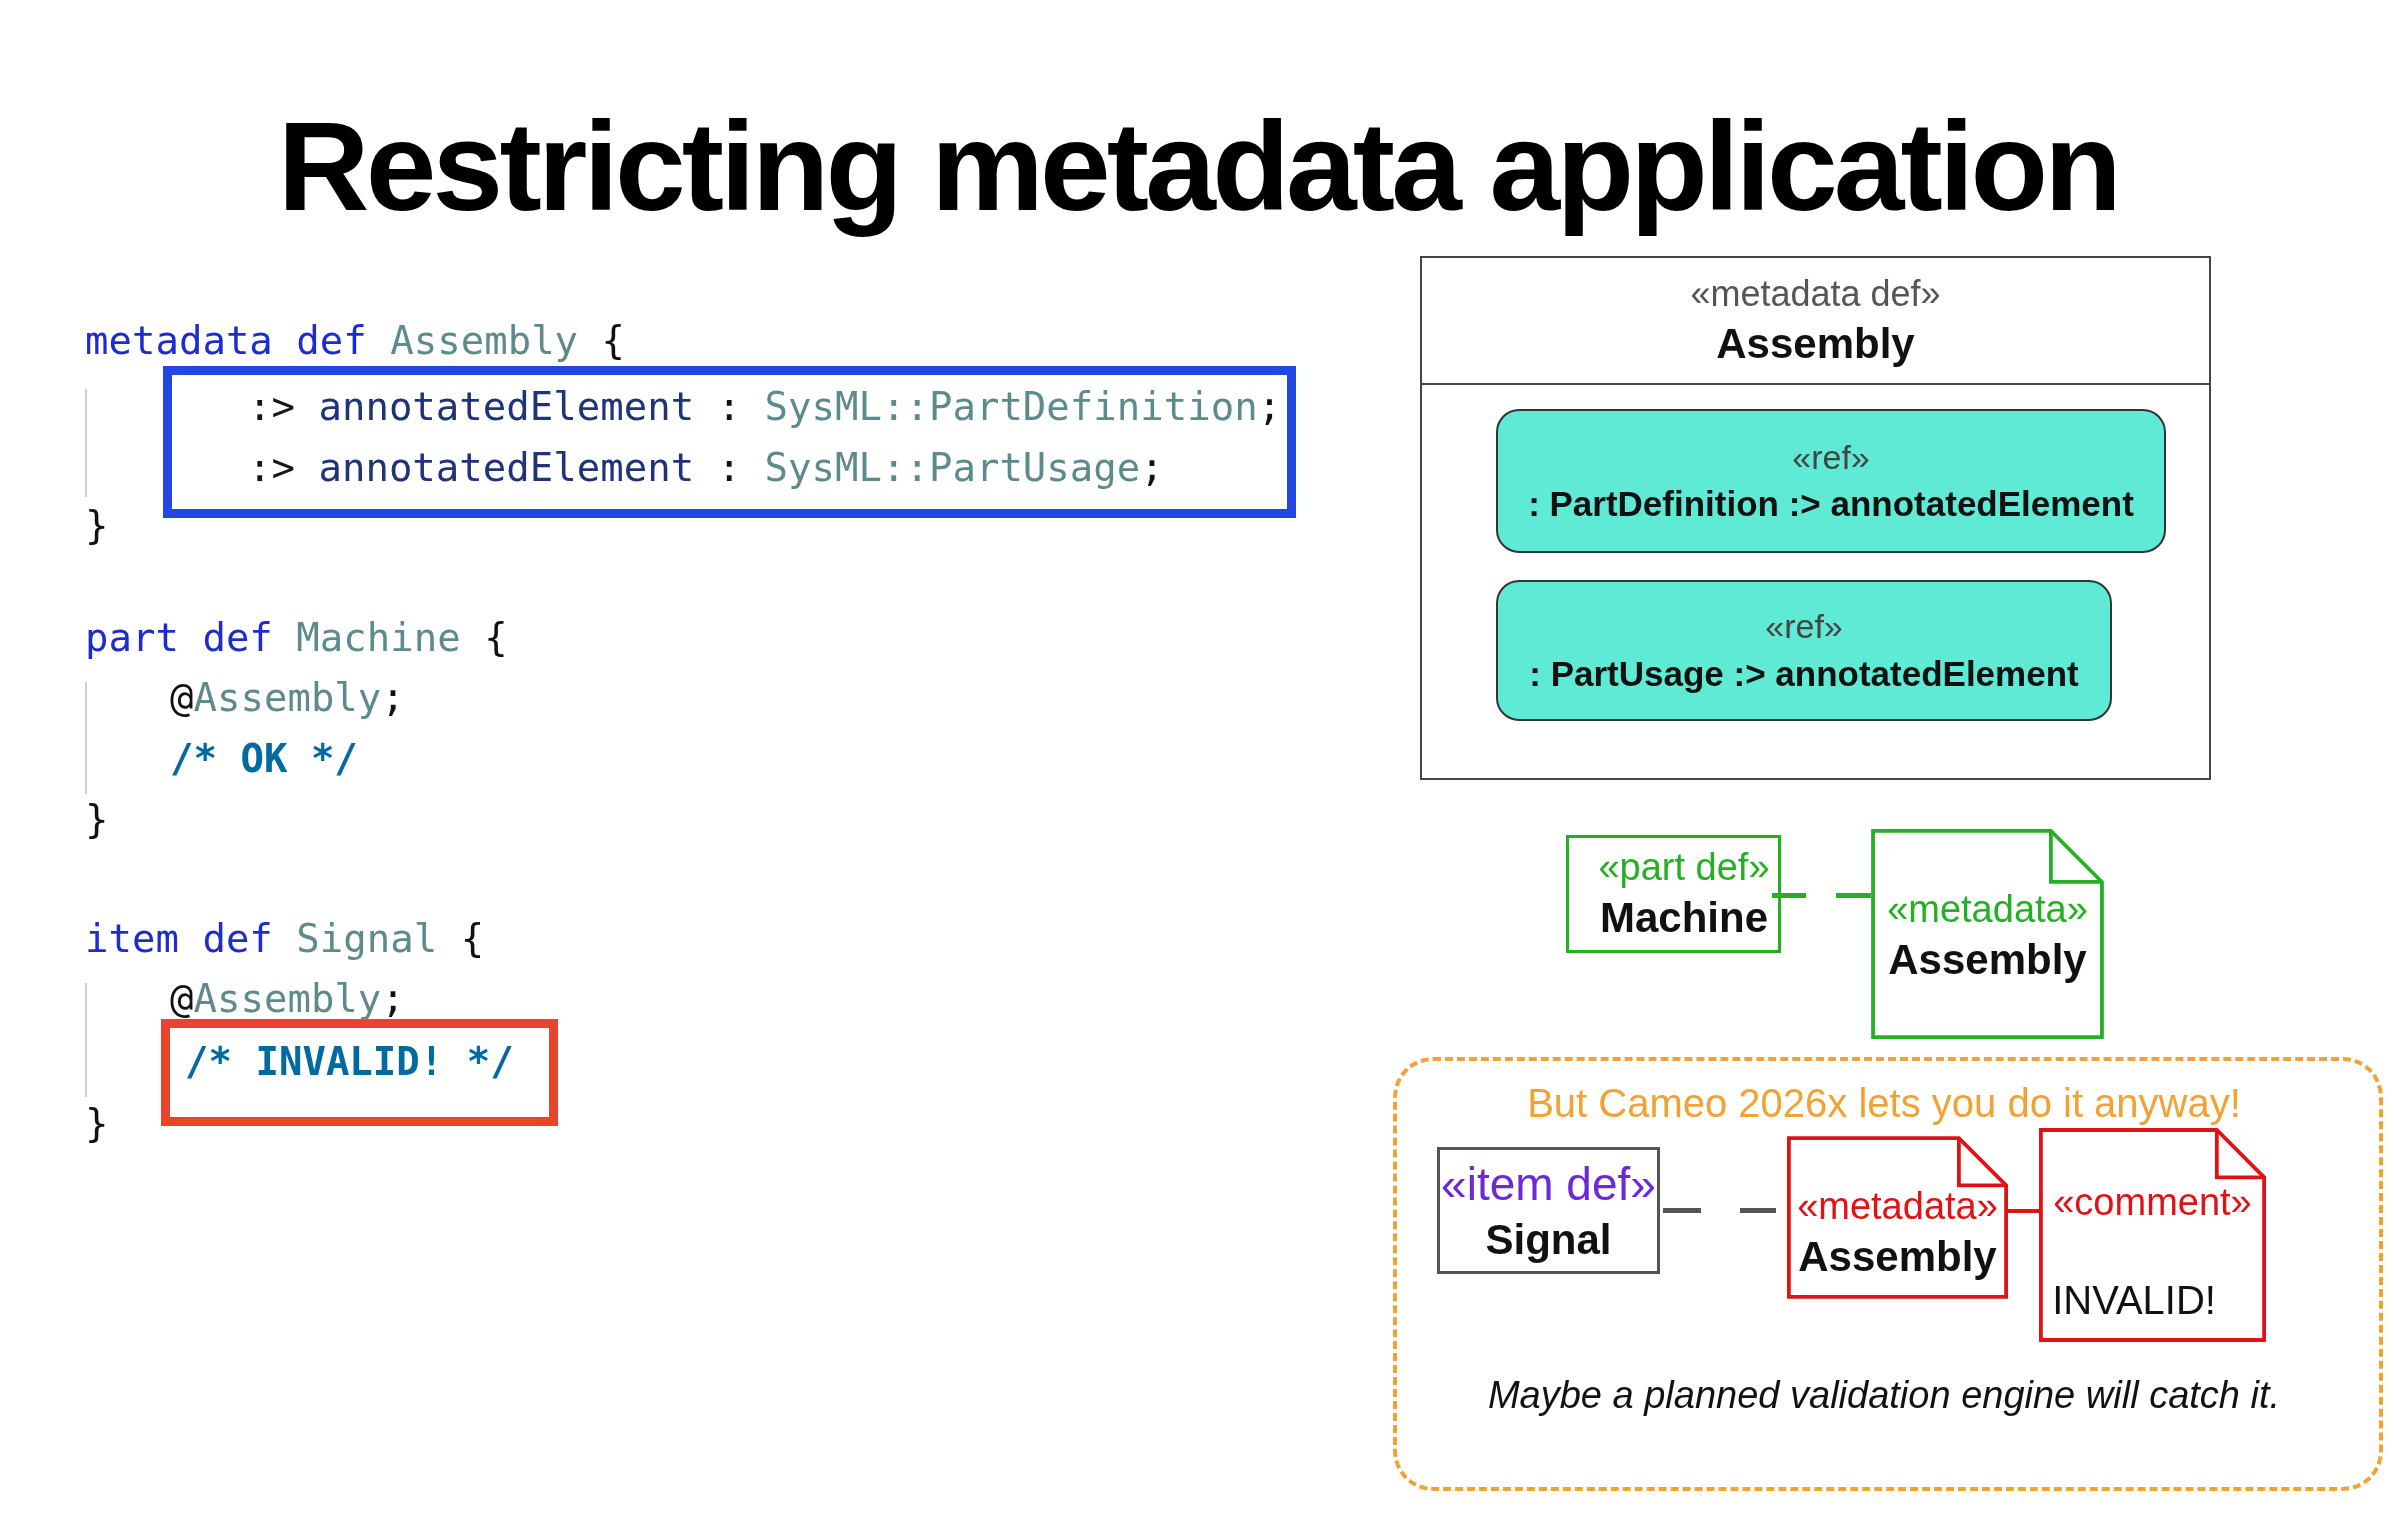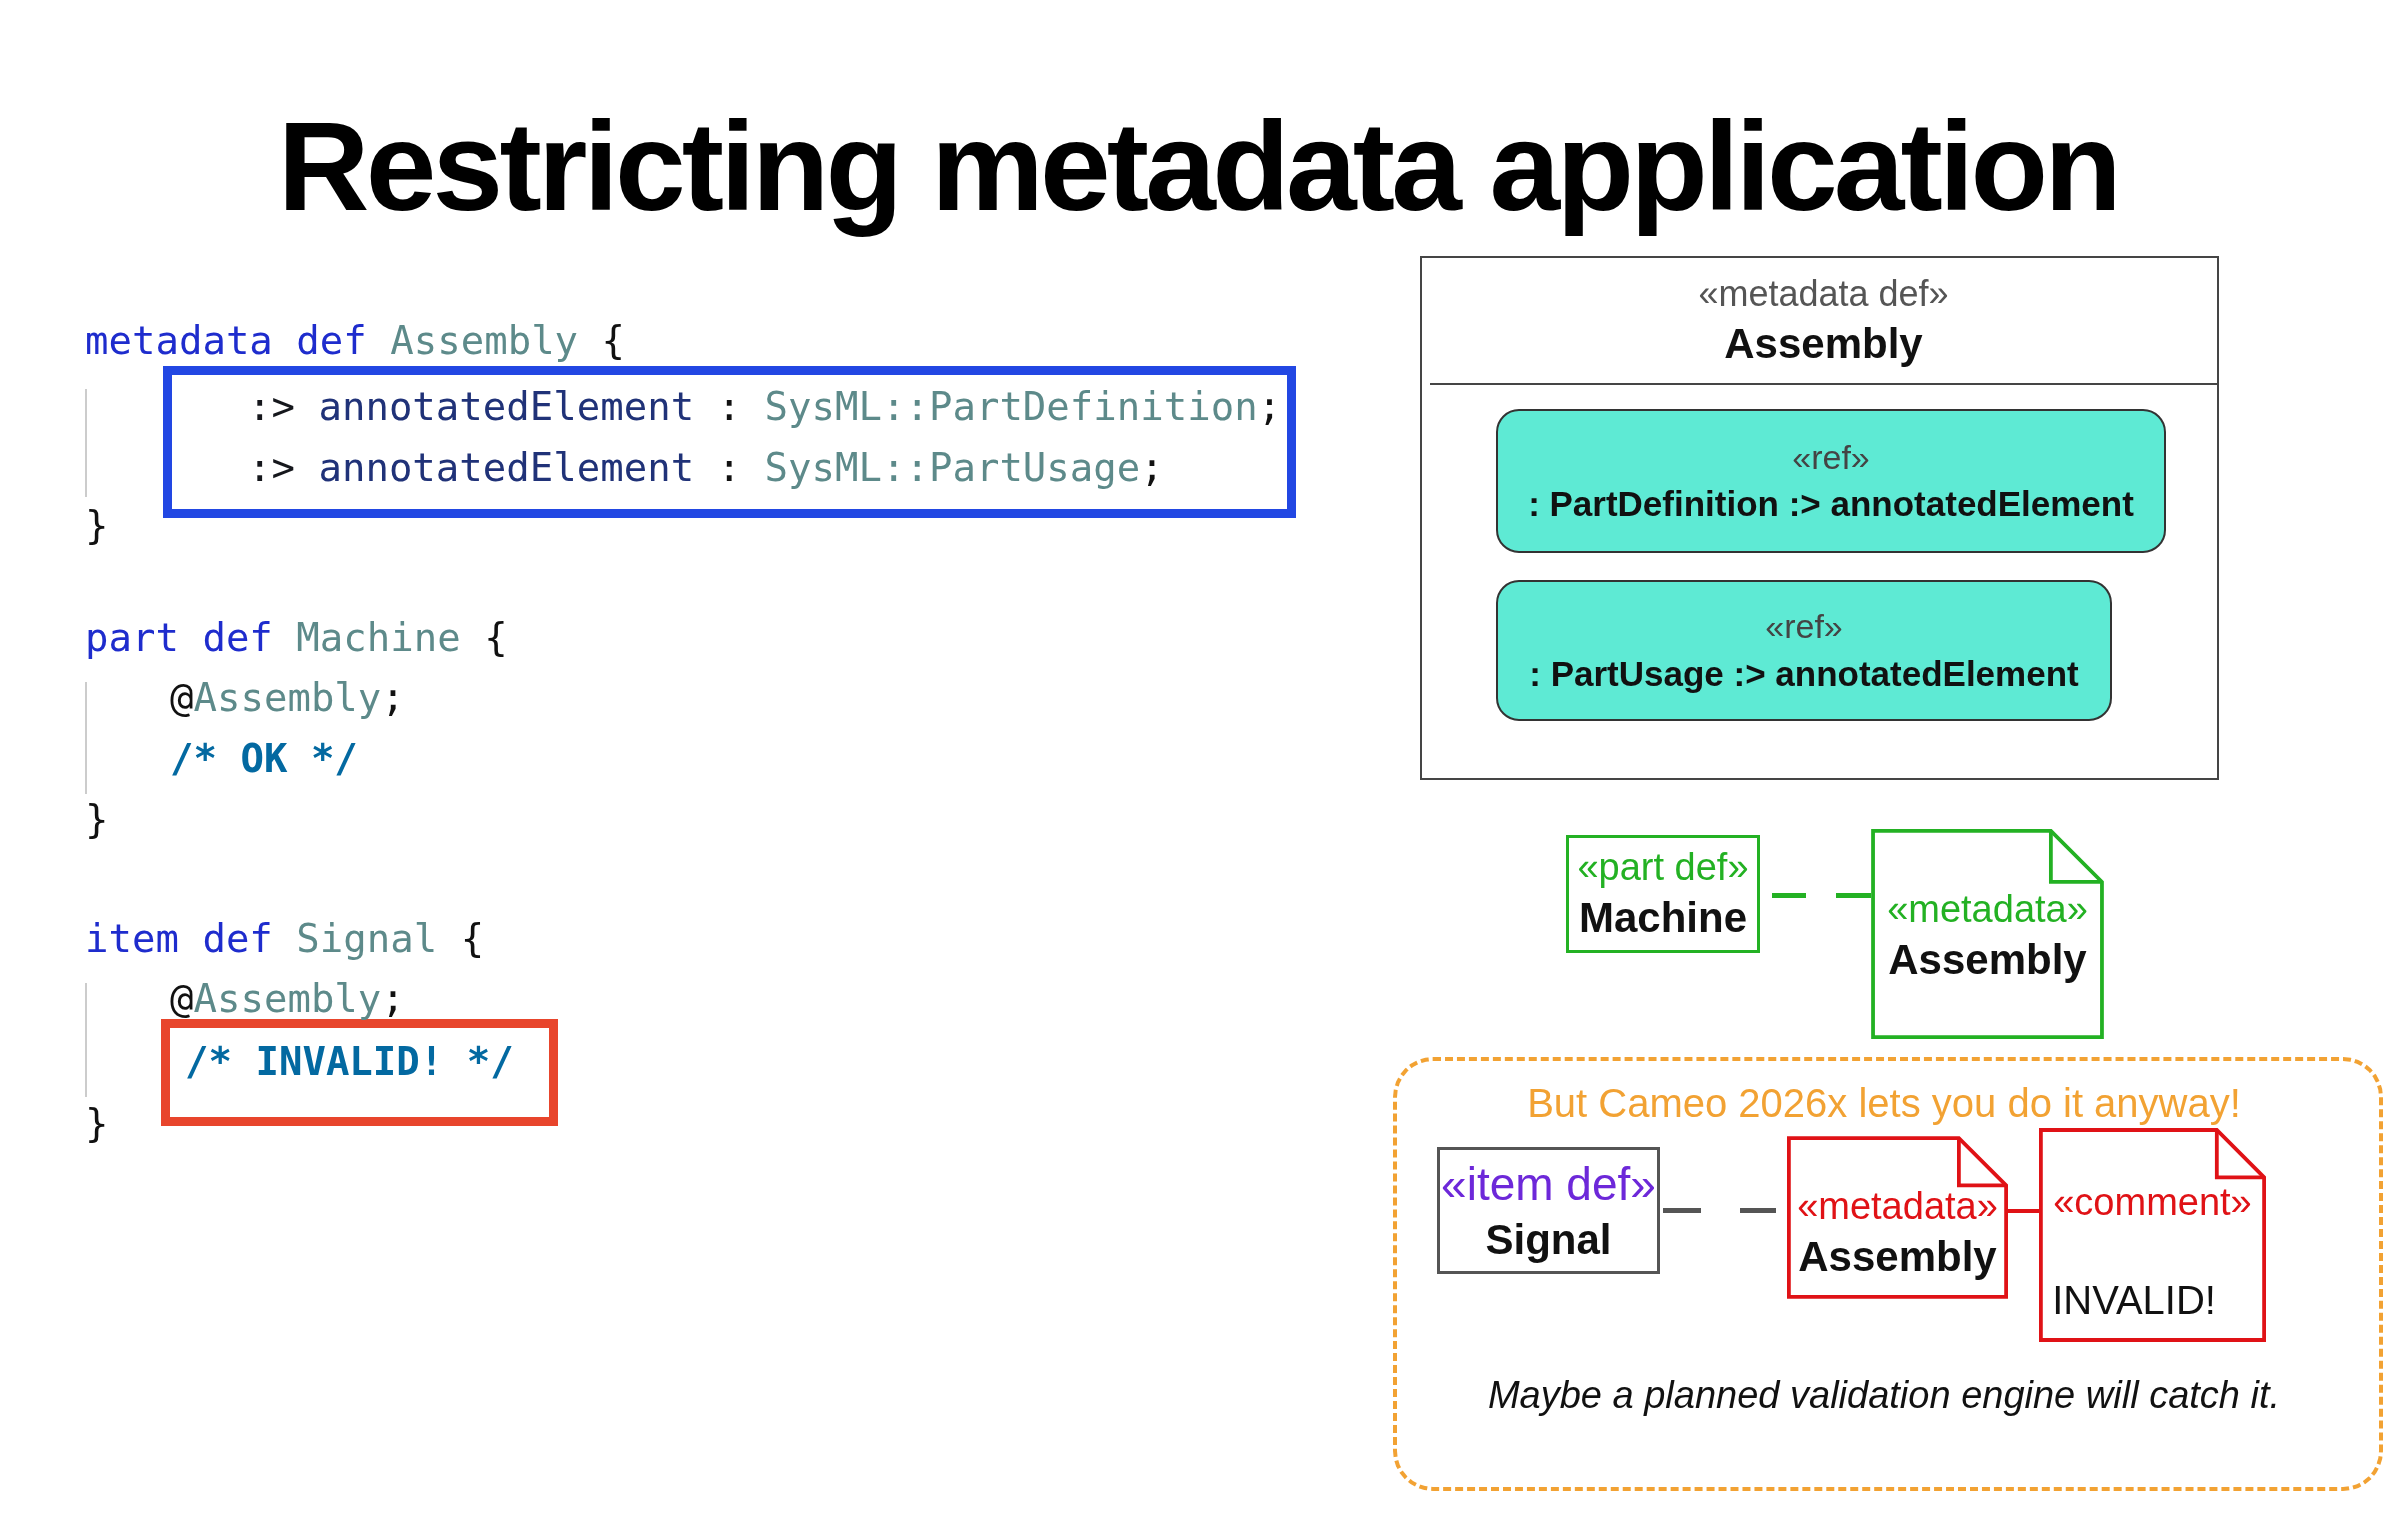--- a/index.html
+++ b/index.html
@@ -29,21 +29,21 @@
   .defbox-header{height:125px;border-bottom:2.8px solid #454545;display:flex;flex-direction:column;
                  align-items:center;justify-content:center;gap:5.7px;}
   .stereo-gray{font-size:36px;color:#555;}
   .name-bold{font-size:42px;font-weight:bold;color:#111;}
   .refbox{position:absolute;border:2.8px solid #333;border-radius:23px;background:#5eead4;
           display:flex;flex-direction:column;align-items:center;justify-content:center;gap:7.6px;}
   .reflabel{font-size:35px;font-weight:bold;color:#111;white-space:nowrap;}
 
   .node{position:absolute;background:#fff;display:flex;flex-direction:column;
         align-items:center;justify-content:center;gap:5.7px;}
-  .node-green{border:3.8px solid #23b123;}
+  .node-green{border:3.8px solid #23b123;padding-left:21px;}
   .node-gray{border:3.8px solid #555;}
   .stereo-green{font-size:38px;color:#23b123;}
   .stereo-red{font-size:38px;color:#e01216;}
   .stereo-dgray{font-size:46px;color:#6d28d9;}
 
   .note{position:absolute;}
   .note svg{position:absolute;left:0;top:0;}
   .note-text{position:absolute;left:0;width:100%;text-align:center;display:flex;
              flex-direction:column;align-items:center;gap:5px;}
 
@@ -80,21 +80,21 @@
     <div class="cl pn" style="left:85px;top:784px;">}</div>
 
     <div class="guide" style="left:85px;top:971px;height:114px;"></div>
     <div class="hl-red" style="left:161px;top:1007px;width:379px;height:89px;"></div>
     <div class="cl" style="left:85px;top:903px;"><span class="kw">item def</span><span class="ty"> Signal</span><span class="pn"> {</span></div>
     <div class="cl" style="left:170px;top:963px;"><span class="pn">@</span><span class="ty">Assembly</span><span class="pn">;</span></div>
     <div class="cl cm" style="left:185px;top:1026px;">/* INVALID! */</div>
     <div class="cl pn" style="left:85px;top:1088px;">}</div>
   </div>
 
-  <div class="defbox" style="left:1420px;top:256px;width:787px;height:520px;padding-left:8px;">
+  <div class="defbox" style="left:1420px;top:256px;width:787px;height:520px;">
     <div class="defbox-header">
       <div class="stereo-gray">«metadata def»</div>
       <div class="name-bold">Assembly</div>
     </div>
     <div class="refbox" style="left:74px;top:151px;width:666px;height:140px;">
       <div class="stereo-gray" style="color:#444;font-size:34px;">«ref»</div>
       <div class="reflabel">: PartDefinition :&gt; annotatedElement</div>
     </div>
     <div class="refbox" style="left:74px;top:322px;width:612px;height:137px;">
       <div class="stereo-gray" style="color:#444;font-size:34px;">«ref»</div>

